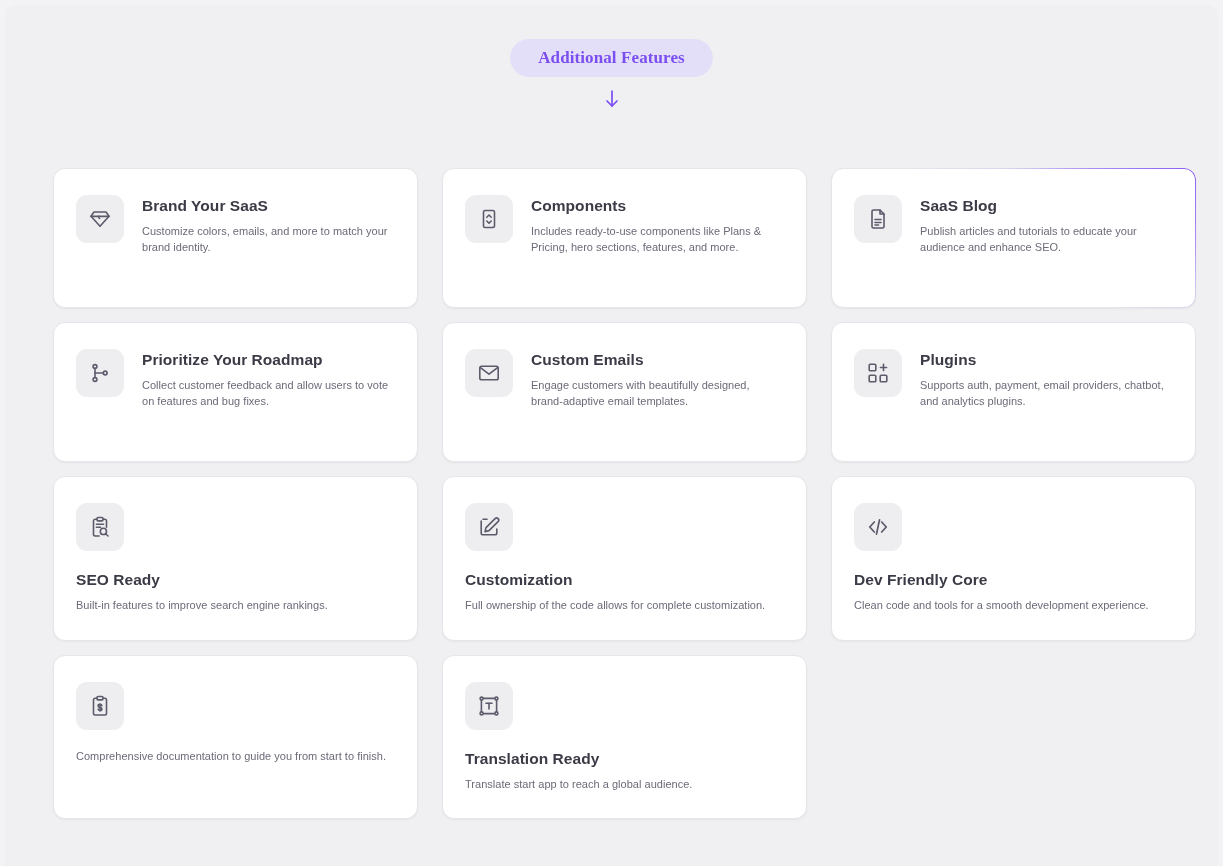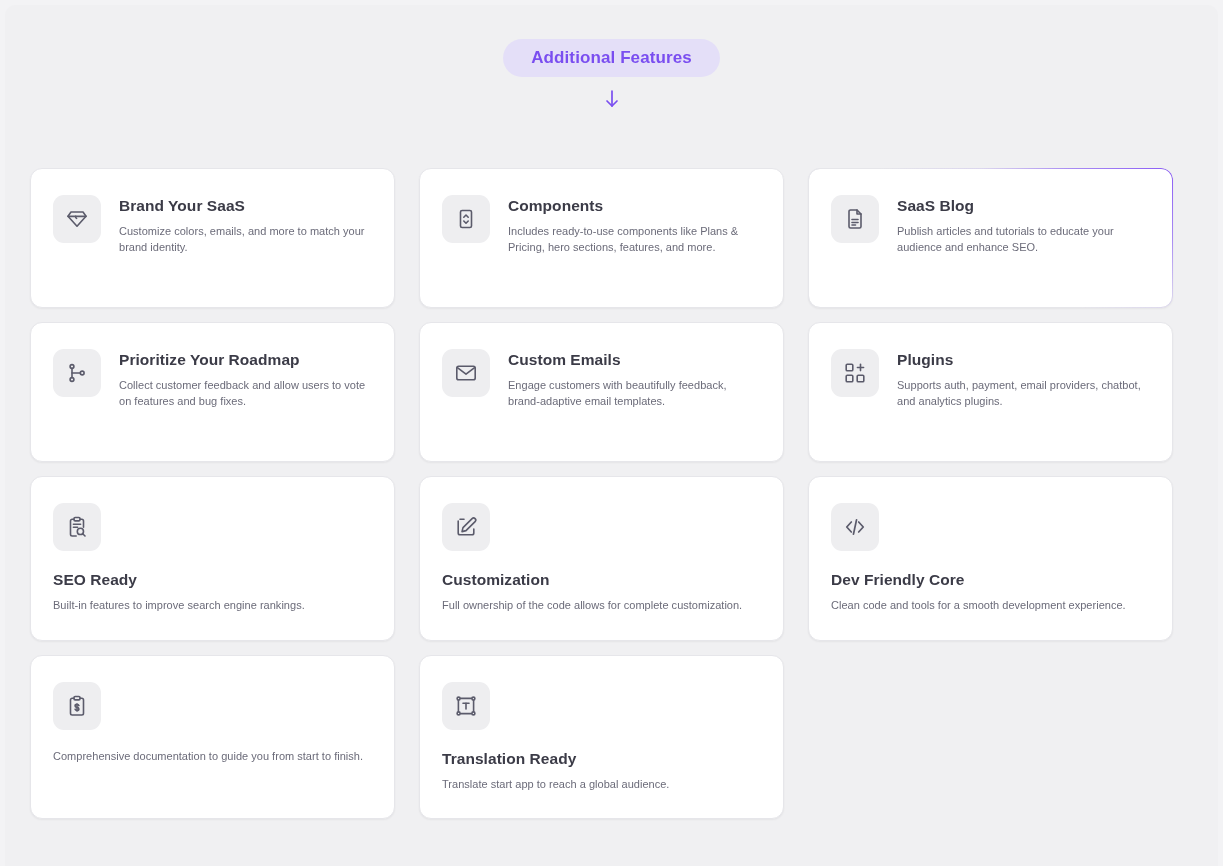--- a/index.html
+++ b/index.html
@@ -39,33 +39,34 @@
     justify-content: center;
     height: 38px;
     padding: 0 28px;
     border-radius: 19px;
     background: #e4dff8;
     color: #7a4ef0;
     font-size: 17px;
     font-weight: bold;
     letter-spacing: 0.1px;
     white-space: nowrap;
+    font-family: Liberation Serif, serif;
   }
 
   .arrow-down {
     margin-top: 10px;
     color: #7a4ef0;
     line-height: 1;
     display: block;
   }
 
   
   .grid {
     position: absolute;
-    left: 25px;
+    left: 48px;
     top: 163px;
     width: 1143px;
     display: grid;
     grid-template-columns: repeat(3, 1fr);
     column-gap: 24px;
     row-gap: 14px;
   }
 
   .card {
     position: relative;
@@ -205,21 +206,21 @@
       </div>
       <div class="card tall">
         <div class="icon-box">
           <svg width="24" height="24" viewBox="0 0 24 24" fill="none" stroke="currentColor" stroke-width="1.6" stroke-linecap="round" stroke-linejoin="round">
             <rect x="2.8" y="5.2" width="18.4" height="13.6" rx="1.8"></rect>
             <path d="M3.4 6.6 12 13.2l8.6-6.6"></path>
           </svg>
         </div>
         <div class="card-body">
           <div class="card-title">Custom Emails</div>
-          <div class="card-desc">Engage customers with beautifully feedback, brand-adaptive email templates.</div>
+          <div class="card-desc">Engage customers with beautifully designed, brand-adaptive email templates.</div>
         </div>
       </div>
       <div class="card tall">
         <div class="icon-box">
           <svg width="24" height="24" viewBox="0 0 24 24" fill="none" stroke="currentColor" stroke-width="1.6" stroke-linecap="round" stroke-linejoin="round">
             <rect x="3.2" y="3.2" width="6.6" height="6.6" rx="1.1"></rect>
             <rect x="3.2" y="14.2" width="6.6" height="6.6" rx="1.1"></rect>
             <rect x="14.2" y="14.2" width="6.6" height="6.6" rx="1.1"></rect>
             <path d="M17.5 3.4v6.2"></path>
             <path d="M14.4 6.5h6.2"></path>

